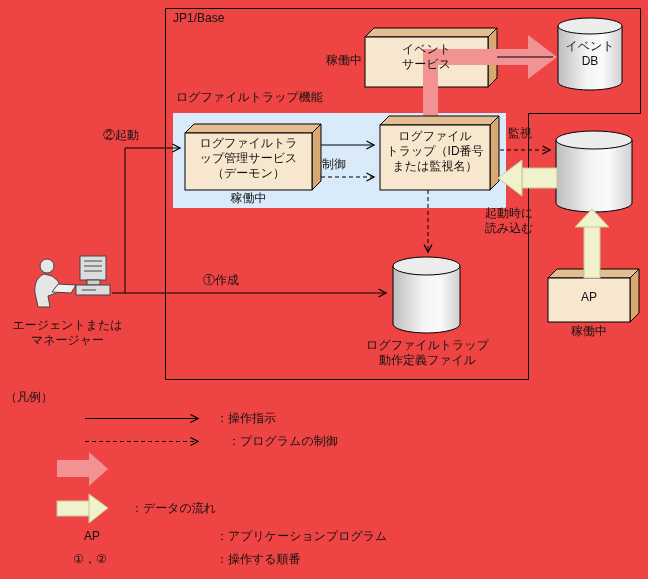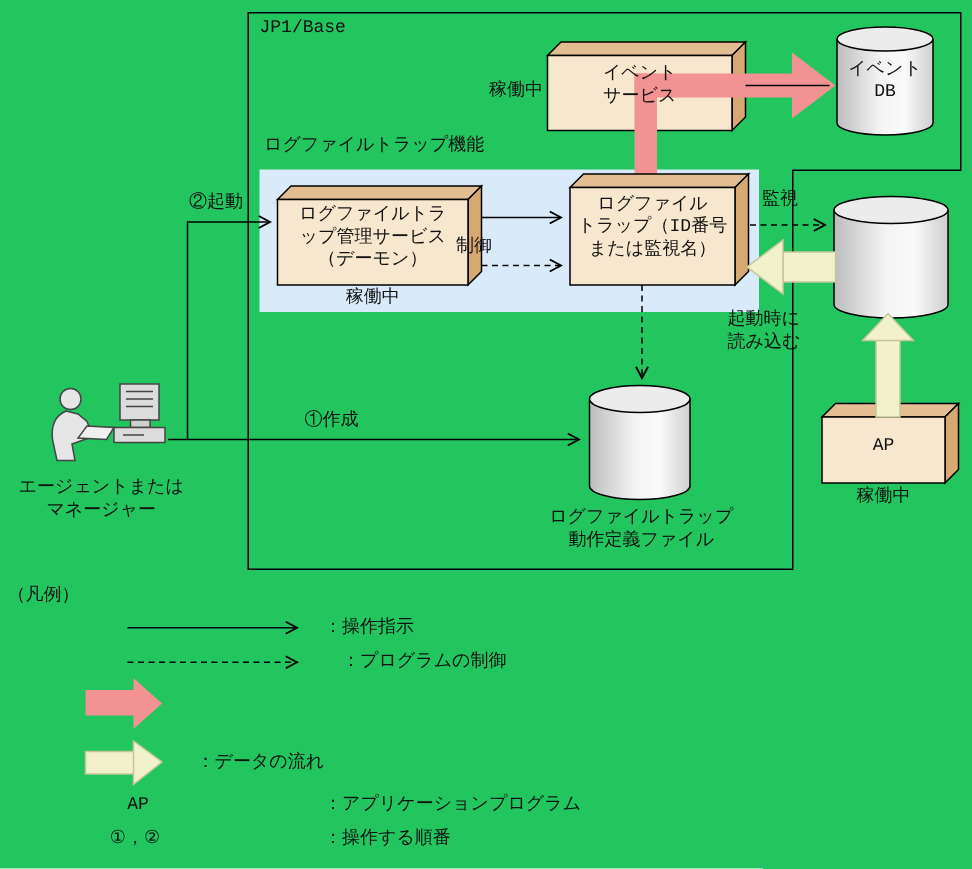--- a/index.html
+++ b/index.html
@@ -1,18 +1,18 @@
 <!DOCTYPE html>
 <html><head>
 <meta charset="utf-8">
 <style>
   html,body{margin:0;padding:0;background:#fff;}
   .stage{
-    position:relative;width:648px;height:579px;background:#22c55e;overflow:hidden;
-    font-family:Liberation Mono, monospace;color:#111;
+    position:relative;width:648px;height:579px;background:#ef4444;overflow:hidden;
+    font-family:Liberation Sans, sans-serif;color:#111;
   }
   .stage svg{position:absolute;left:0;top:0;}
   .lbl{
     position:absolute;font-size:12px;line-height:15px;white-space:pre-line;
     color:#111;z-index:5;
   }
   .center{text-align:center;}
   .right{text-align:right;}
 </style>
 </head>
@@ -137,23 +137,23 @@
 ップ管理サービス
 （デーモン）</div>
 
   <div class="lbl" style="left:176px;top:90px;">ログファイルトラップ機能</div>
   <div class="lbl center" style="left:185px;top:191px;width:127px;">稼働中</div>
 
   <div class="lbl center" style="left:378px;top:129px;width:114px;">ログファイル
 トラップ（ID番号
 または監視名）</div>
 
-  <div class="lbl" style="left:304px;top:157px;">制御</div>
+  <div class="lbl" style="left:322px;top:157px;">制御</div>
   <div class="lbl" style="left:508px;top:126px;">監視</div>
-  <div class="lbl" style="left:126px;top:128px;">②起動</div>
+  <div class="lbl" style="left:103px;top:128px;">②起動</div>
   <div class="lbl" style="left:203px;top:273px;">①作成</div>
   <div class="lbl" style="left:438px;top:206px;margin-left:47px;">起動時に
 読み込む</div>
 
   <div class="lbl center" style="left:355px;top:338px;width:145px;">ログファイルトラップ
 動作定義ファイル</div>
 
   <div class="lbl center" style="left:548px;top:290px;width:82px;">AP</div>
   <div class="lbl center" style="left:548px;top:324px;width:82px;">稼働中</div>
 

